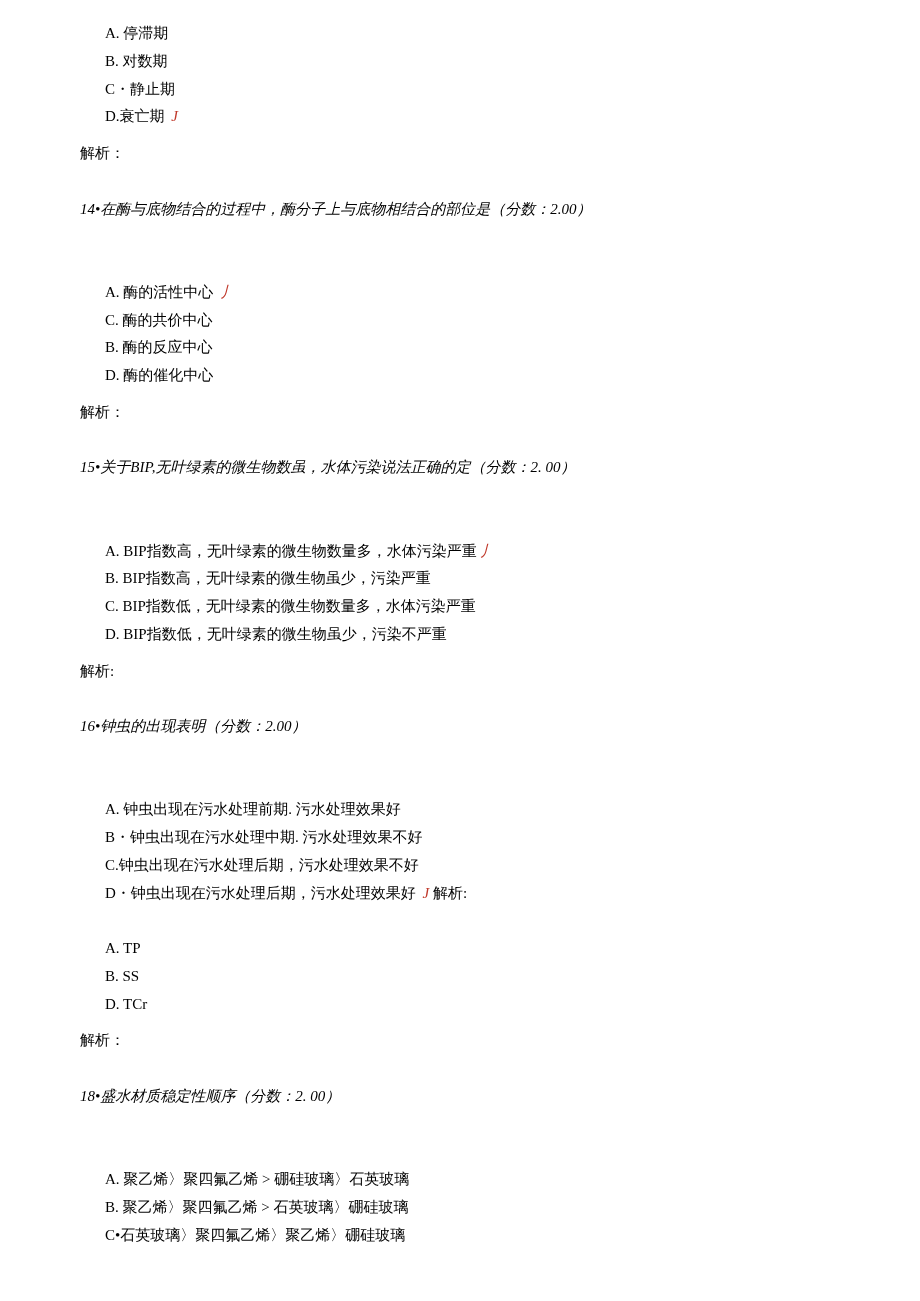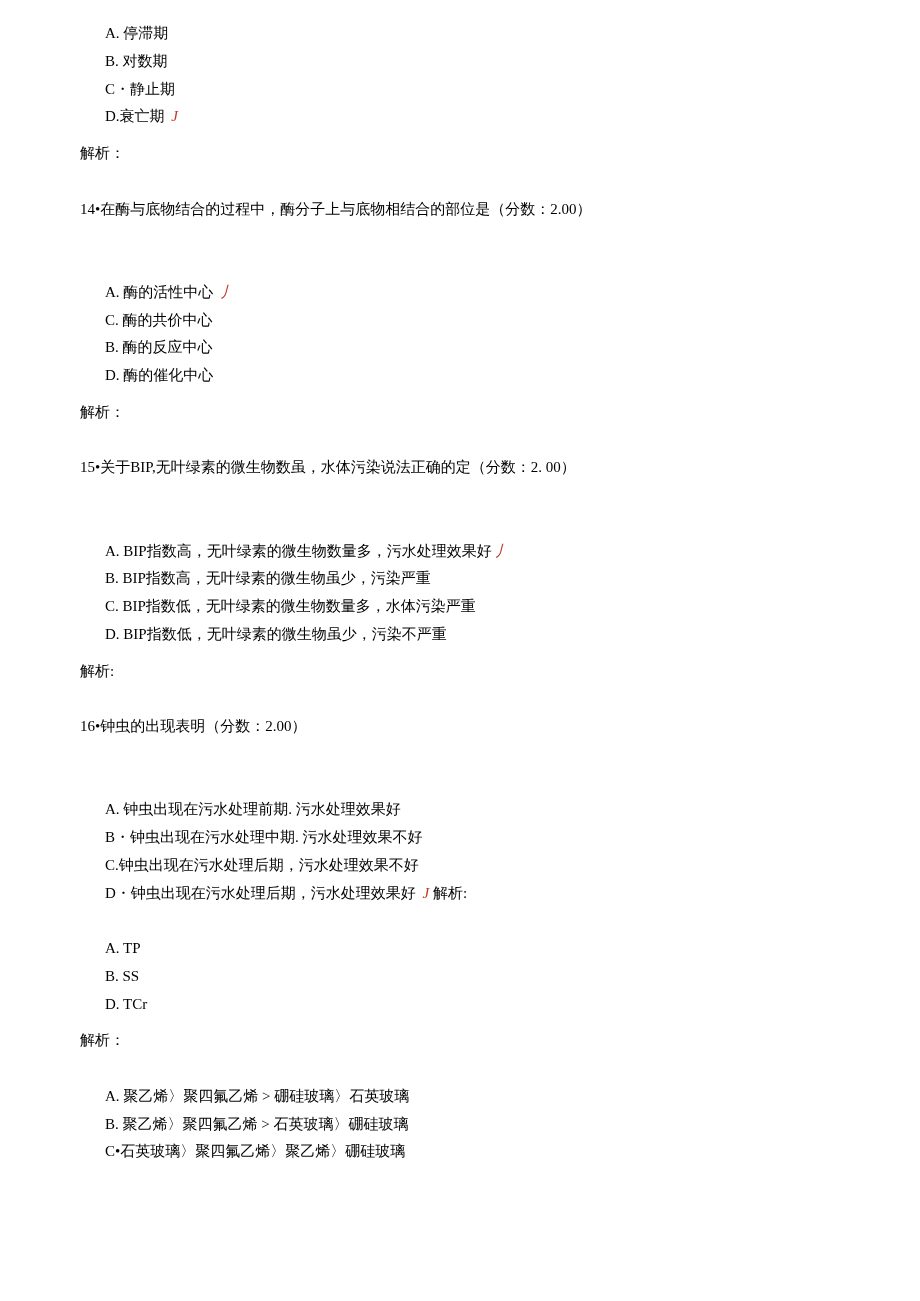--- a/index.html
+++ b/index.html
@@ -16,20 +16,21 @@
     min-height: 1301px;
     padding: 20px 80px 40px 80px;
     box-sizing: border-box;
   }
   .option {
     padding-left: 25px;
   }
   .question {
     margin-top: 1.85em;
     margin-bottom: 1.85em;
+    font-style: italic;
   }
   .analysis {
     padding-left: 0;
     margin-top: 9px;
   }
   .correct {
     color: #c0392b;
     font-family: "Times New Roman", serif;
     font-style: italic;
     margin-left: 3px;
@@ -57,21 +58,21 @@
     <span>A.  酶的活性中心 </span><span class="correct">丿</span>
   </div>
   <div class="option">C.  酶的共价中心</div>
   <div class="option">B.  酶的反应中心</div>
   <div class="option">D.  酶的催化中心</div>
   <div class="analysis">解析：</div>
 
   <div class="question">15•关于BIP,无叶绿素的微生物数虽，水体污染说法正确的定（分数：2. 00）</div>
   <div class="spacer"></div>
   <div class="option">
-    <span>A.  BIP指数高，无叶绿素的微生物数量多，污水处理效果好</span><span class="correct">丿</span>
+    <span>A.  BIP指数高，无叶绿素的微生物数量多，水体污染严重</span><span class="correct">丿</span>
   </div>
   <div class="option">B.  BIP指数高，无叶绿素的微生物虽少，污染严重</div>
   <div class="option">C.  BIP指数低，无叶绿素的微生物数量多，水体污染严重</div>
   <div class="option">D.  BIP指数低，无叶绿素的微生物虽少，污染不严重</div>
   <div class="analysis">解析:</div>
 
   <div class="question">16•钟虫的出现表明（分数：2.00）</div>
   <div class="spacer"></div>
   <div class="option">A.  钟虫出现在污水处理前期. 污水处理效果好</div>
   <div class="option">B・钟虫出现在污水处理中期. 污水处理效果不好</div>
@@ -79,20 +80,21 @@
   <div class="option">
     <span>D・钟虫出现在污水处理后期，污水处理效果好 </span><span class="correct">J</span><span> 解析:</span>
   </div>
 
   <div class="spacer"></div>
   <div class="option">A.  TP</div>
   <div class="option">B.  SS</div>
   <div class="option">D.  TCr</div>
   <div class="analysis">解析：</div>
 
+  <div class="question">18•盛水材质稳定性顺序（分数：2. 00）</div>
   <div class="spacer"></div>
   <div class="option">A.  聚乙烯〉聚四氟乙烯 &gt; 硼硅玻璃〉石英玻璃</div>
   <div class="option">B.  聚乙烯〉聚四氟乙烯 &gt; 石英玻璃〉硼硅玻璃</div>
   <div class="option">C•石英玻璃〉聚四氟乙烯〉聚乙烯〉硼硅玻璃</div>
   <div class="option">
     
   </div>
 
 </div>
 

